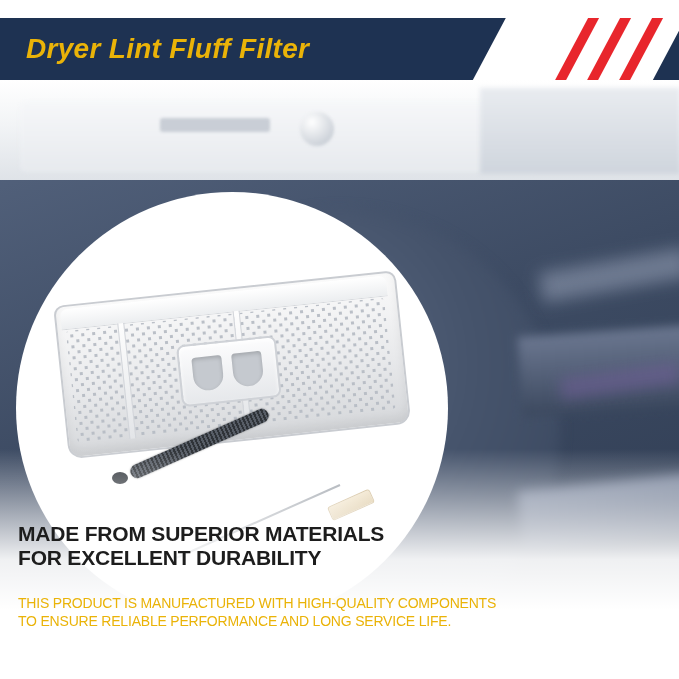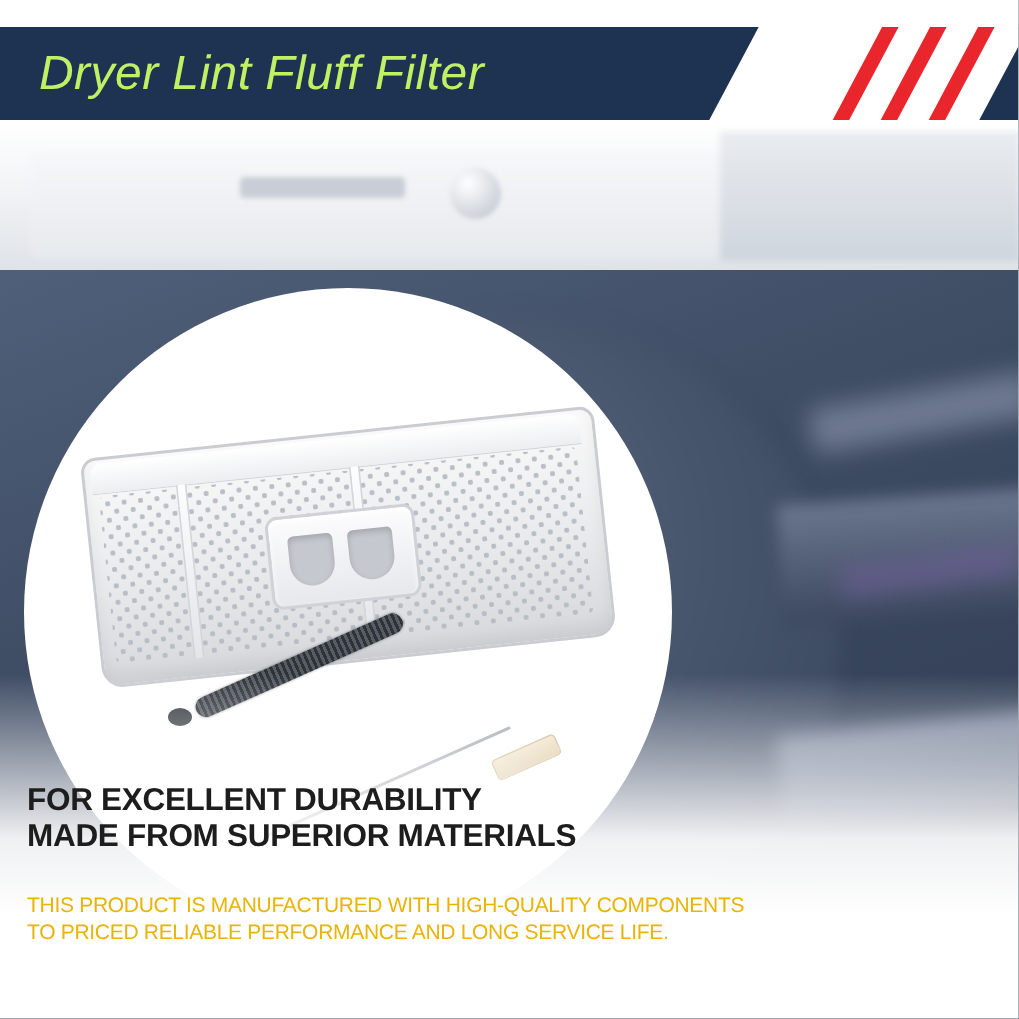--- a/index.html
+++ b/index.html
@@ -29,23 +29,23 @@
     width: 679px;
     height: 62px;
     background: #1e3252;
     overflow: hidden;
   }
   .header-title {
     position: absolute;
     left: 26px;
     top: 50%;
     transform: translateY(-50%);
-    color: #bef264;
-    font-size: 32px;
-    font-weight: normal;
+    color: #eab308;
+    font-size: 28px;
+    font-weight: bold;
     font-style: italic;
     letter-spacing: 0.3px;
     white-space: nowrap;
   }
   
   .header-wedge {
     position: absolute;
     right: -10px;
     top: -6px;
     width: 180px;
@@ -364,22 +364,22 @@
         <div class="brush-wire"></div>
         <div class="brush-bristles"></div>
         <div class="brush-tip"></div>
       </div>
     </div>
 
     <div class="bg-bottom-fade"></div>
 
     <div class="copy">
       <div class="headline">
+        <div>MADE FROM SUPERIOR MATERIALS</div>
         <div>FOR EXCELLENT DURABILITY</div>
-        <div>MADE FROM SUPERIOR MATERIALS</div>
       </div>
       <div class="subcopy">
         <div>THIS PRODUCT IS MANUFACTURED WITH HIGH-QUALITY COMPONENTS</div>
-        <div>TO PRICED RELIABLE PERFORMANCE AND LONG SERVICE LIFE.</div>
+        <div>TO ENSURE RELIABLE PERFORMANCE AND LONG SERVICE LIFE.</div>
       </div>
     </div>
   </div>
 </div>
 
 </body></html>

